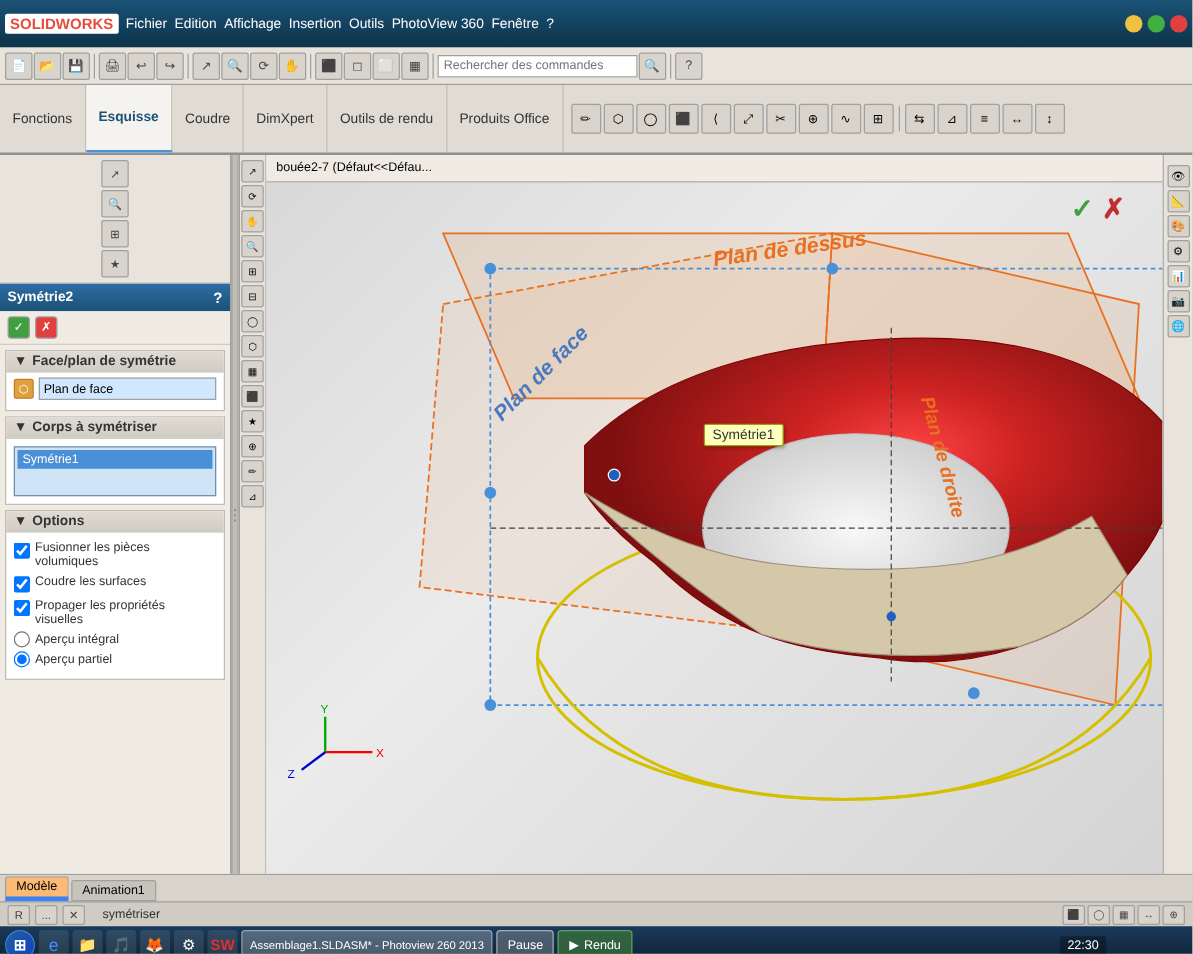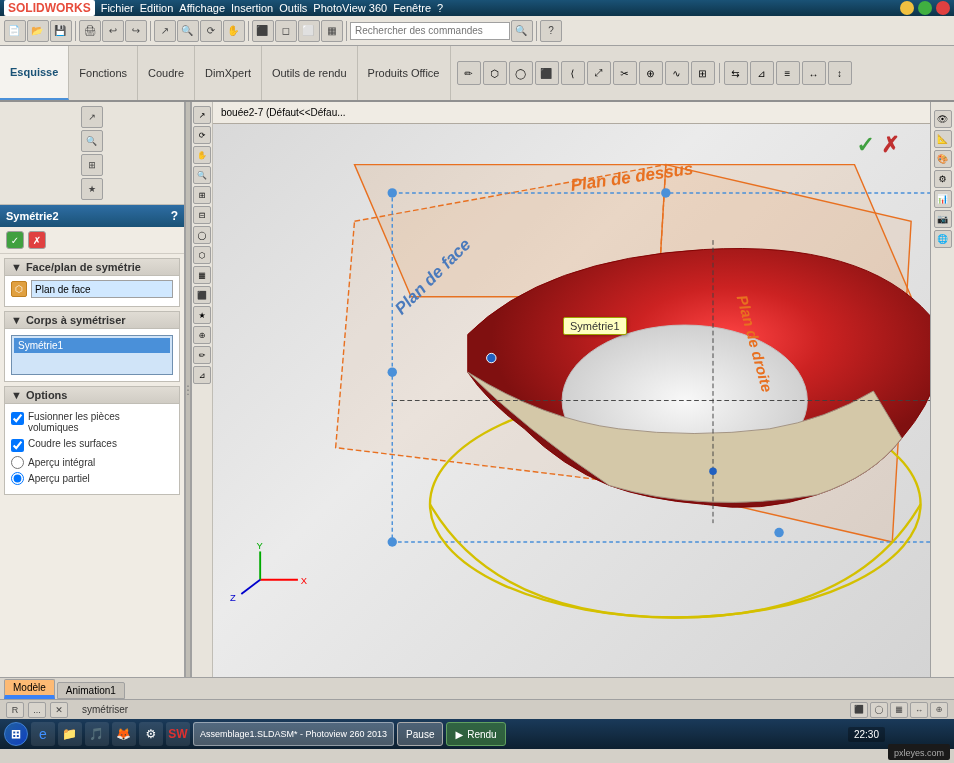--- a/index.html
+++ b/index.html
@@ -1,19 +1,19 @@
 <!DOCTYPE html>
 <html><head>
   <meta charset="utf-8">
   <style>
     * { margin: 0; padding: 0; box-sizing: border-box; }
     body { width: 954px; height: 763px; overflow: hidden; font-family: 'Segoe UI', Tahoma, sans-serif; font-size: 11px; background: #d4d0c8; }
 
     
-    #titlebar { height: 16px; background: linear-gradient(to bottom, #1a5276, #0d3349); display: flex; align-items: center; justify-content: space-between; padding: 0 4px; color: white; font-size: 11px; }
+    #titlebar { height: 38px; background: linear-gradient(to bottom, #1a5276, #0d3349); display: flex; align-items: center; justify-content: space-between; padding: 0 4px; color: white; font-size: 11px; }
     #titlebar .left { display: flex; align-items: center; gap: 6px; }
     #titlebar .logo { color: #e74c3c; font-weight: bold; font-size: 12px; background: white; padding: 1px 4px; border-radius: 2px; }
     #titlebar .controls { display: flex; gap: 4px; }
     #titlebar .ctrl-btn { width: 14px; height: 14px; border-radius: 50%; border: none; cursor: pointer; }
     #titlebar .ctrl-min { background: #f0c040; }
     #titlebar .ctrl-max { background: #40b040; }
     #titlebar .ctrl-close { background: #e04040; }
 
     
     #toolbar-area { background: #e8e4dc; border-bottom: 1px solid #a0a0a0; padding: 2px 4px; display: flex; flex-wrap: wrap; gap: 1px; min-height: 30px; align-items: center; }
@@ -138,22 +138,22 @@
   <div class="tb-btn">▦</div>
   <div class="tb-sep"></div>
 
   <input type="text" style="width: 160px; height: 18px; font-size: 10px; border: 1px solid rgb(160, 160, 160); padding: 0px 4px;" placeholder="Rechercher des commandes">
   <div class="tb-btn">🔍</div>
   <div class="tb-sep"></div>
   <div class="tb-btn">?</div>
 </div>
 
 <div id="ribbon">
+  <div class="ribbon-tab">Fonctions</div>
   <div class="ribbon-tab active">Esquisse</div>
-  <div class="ribbon-tab">Fonctions</div>
   <div class="ribbon-tab">Coudre</div>
   <div class="ribbon-tab">DimXpert</div>
   <div class="ribbon-tab">Outils de rendu</div>
   <div class="ribbon-tab">Produits Office</div>
   <div class="ribbon-tools">
 
     <div class="rt-btn">✏</div>
     <div class="rt-btn">⬡</div>
     <div class="rt-btn">◯</div>
     <div class="rt-btn">⬛</div>
@@ -225,20 +225,24 @@
       </div>
       <div class="section-content" style="padding:6px;">
         <div class="checkbox-row">
           <input type="checkbox" checked="" style="">
           <span>Fusionner les pièces volumiques</span>
         </div>
         <div class="checkbox-row">
           <input type="checkbox" checked="" style="">
           <span>Coudre les surfaces</span>
         </div>
+        <div class="checkbox-row">
+          <input type="checkbox" checked="" style="">
+          <span>Propager les propriétés visuelles</span>
+        </div>
         <div class="radio-row">
           <input type="radio" name="apercu" style="">
           <span>Aperçu intégral</span>
         </div>
         <div class="radio-row">
           <input type="radio" name="apercu" checked="" style="">
           <span>Aperçu partiel</span>
         </div>
       </div>
     </div>

